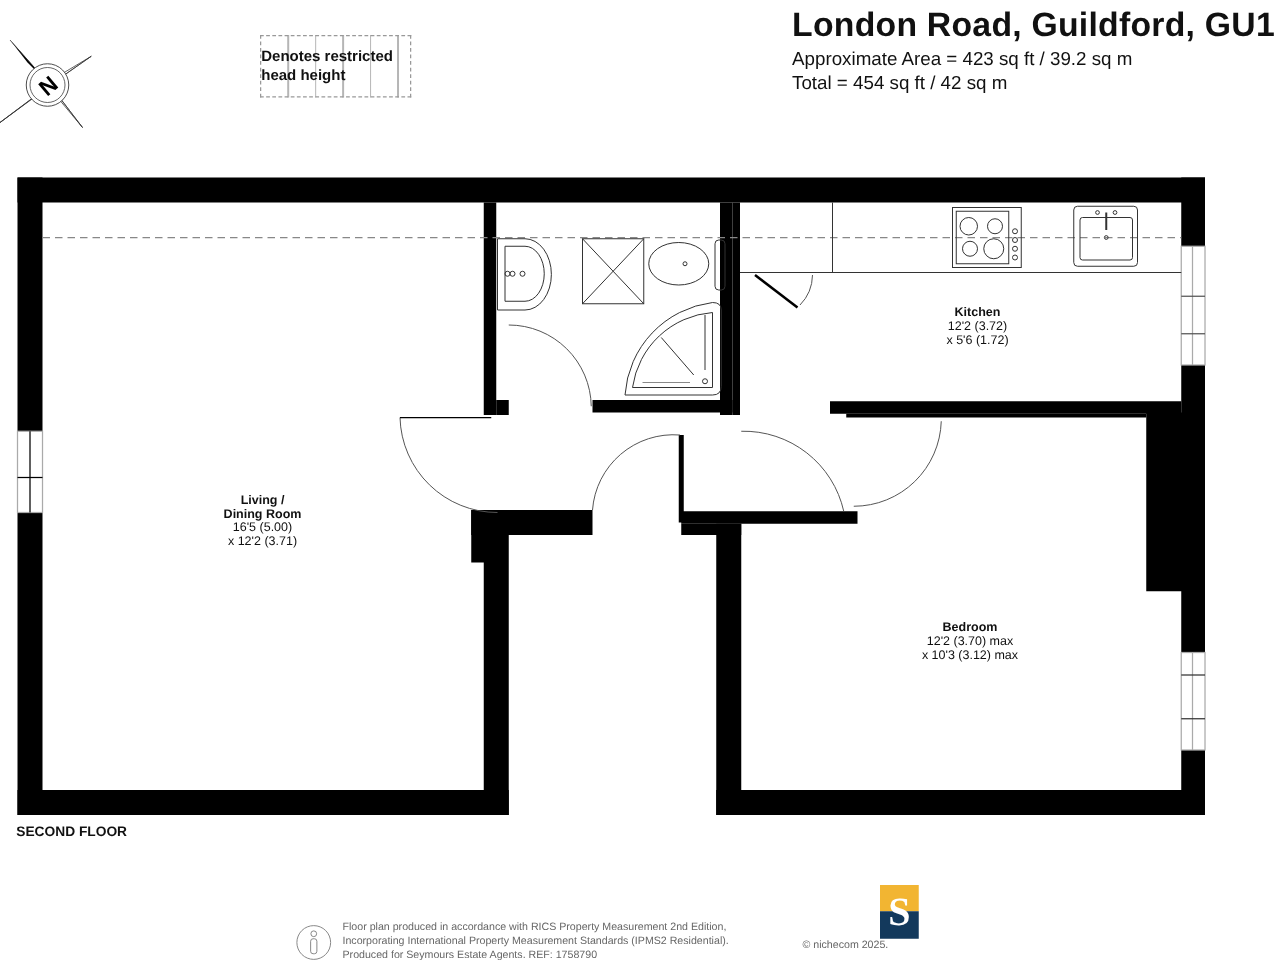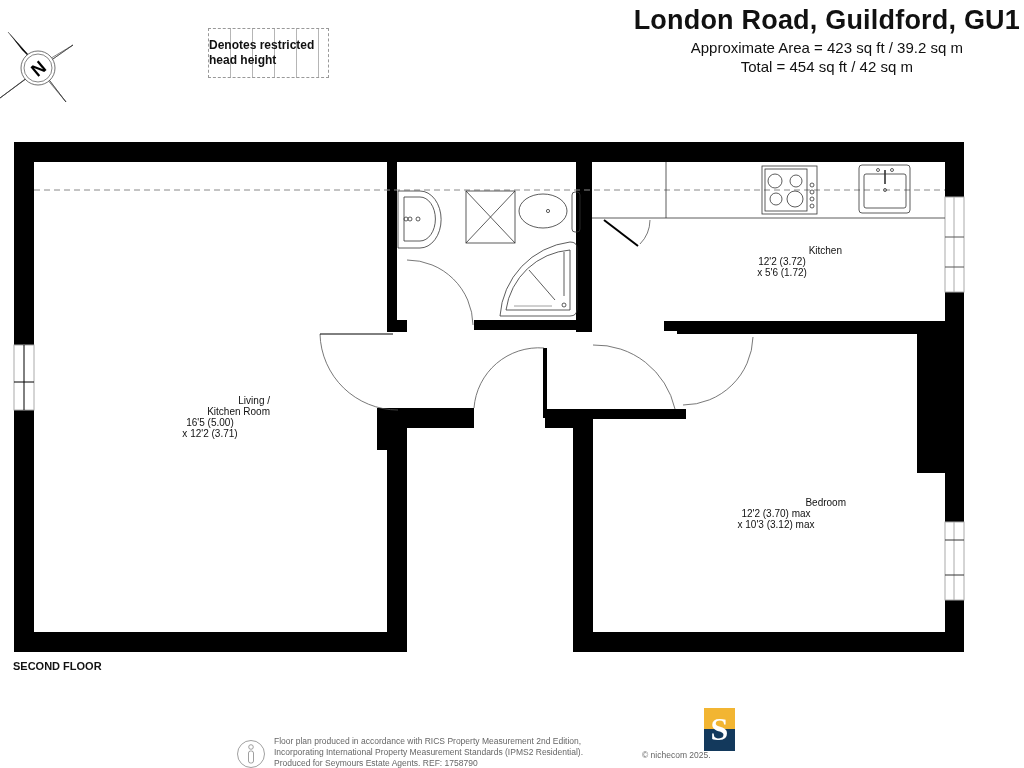--- a/index.html
+++ b/index.html
@@ -1,27 +1,27 @@
 <!DOCTYPE html>
 <html><head>
   <meta charset="utf-8">
   <style>
     html, body { margin: 0; padding: 0; background: #ffffff; }
     body { width: 1024px; height: 768px; position: relative; overflow: hidden; font-family: "Liberation Sans", sans-serif; color: #111; }
-    .header { position: absolute; right: 4px; top: 2px; text-align: center; }
+    .header { position: absolute; right: 4px; top: 2px; text-align: left; }
     .title { font-size: 27px; font-weight: bold; letter-spacing: 0.2px; line-height: 36px; margin: 0; }
     .area-line { font-size: 15px; line-height: 19px; }
     .disclaimer { font-size: 10px; line-height: 18px; color: #222; }
     .legend { position: absolute; left: 208px; top: 28px; width: 121px; height: 50px; border: 1px dashed #999;
       background-image: repeating-linear-gradient(90deg, transparent 0, transparent 21px, rgba(150,150,150,0.7) 21px, rgba(150,150,150,0.7) 22px);
       text-align: left; font-size: 12px; font-weight: bold; line-height: 15px; padding-top: 9px; box-sizing: border-box; }
     .compass { position: absolute; left: 0; top: 28px; }
     .plan { position: absolute; left: 0; top: 0; }
     .room-label { position: absolute; text-align: center; font-size: 10px; line-height: 11px; color: #111; }
-    .room-label .rname { font-weight: normal; display: block; text-align: right; }
+    .room-label .rname { font-weight: bold; display: block; }
     .room-label .rdim { display: block; }
     .floor-label { position: absolute; left: 13px; top: 660px; font-size: 11px; font-weight: bold; }
     .footer { position: absolute; left: 236px; top: 736px; display: flex; align-items: flex-start; }
     .footer-icon { width: 30px; height: 30px; margin-top: 3px; }
     .footer-text { font-size: 8.5px; line-height: 11px; color: #666; margin-left: 8px; }
     .footer-copy { font-size: 8.5px; color: #666; position: absolute; left: 386px; top: 14px; white-space: nowrap; margin-left: 20px; }
     .brand { position: absolute; left: 704px; top: 708px; width: 31px; height: 43px; }
     .brand .top { height: 21px; background: #f2b532; }
     .brand .bot { height: 22px; background: #13395c; }
     .brand .s { position: absolute; left: 0; top: 3px; width: 31px; text-align: center; color: #fff; font-family: "Liberation Serif", serif; font-size: 32px; font-weight: bold; line-height: 36px; }
@@ -160,21 +160,21 @@
       <line x1="885" y1="170" x2="885" y2="184" stroke-width="1.6"></line>
       <circle cx="885" cy="190" r="1.5"></circle>
       <circle cx="878" cy="170" r="1.5"></circle>
         <circle cx="892" cy="170" r="1.5"></circle>
     </g>
   </g>
 </svg>
 
 <div class="room-label" style="left:150px; top:395px; width:120px;">
   <span class="rname">Living /</span>
-  <span class="rname">Kitchen Room</span>
+  <span class="rname">Dining Room</span>
   <span class="rdim">16'5 (5.00)</span>
   <span class="rdim">x 12'2 (3.71)</span>
 </div>
 <div class="room-label" style="left:722px; top:245px; width:120px;">
   <span class="rname">Kitchen</span>
   <span class="rdim">12'2 (3.72)</span>
   <span class="rdim">x 5'6 (1.72)</span>
 </div>
 <div class="room-label" style="left:706px; top:497px; width:140px;">
   <span class="rname">Bedroom</span>

